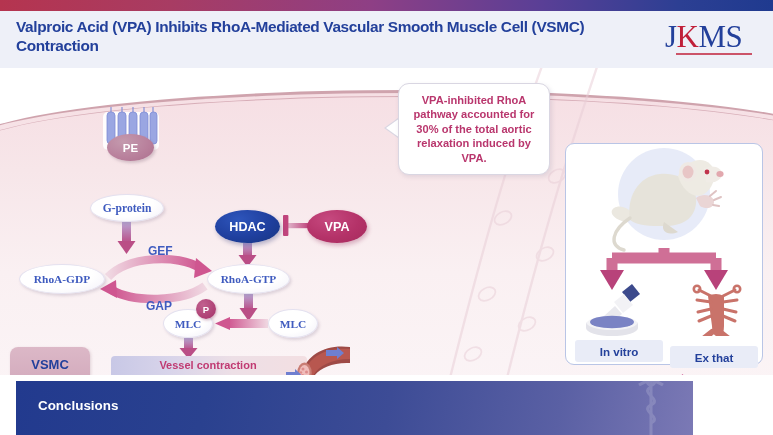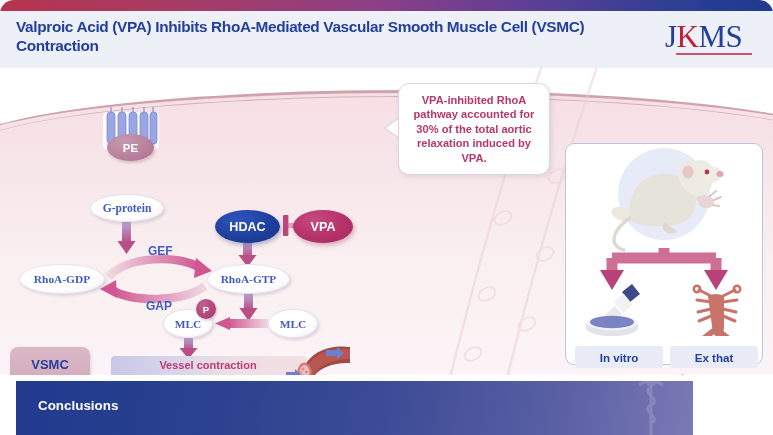--- a/index.html
+++ b/index.html
@@ -2,21 +2,21 @@
 <html><head>
 <meta charset="utf-8">
 <style>
   * { box-sizing: border-box; margin: 0; padding: 0; }
   html, body { width: 773px; height: 435px; overflow: hidden; }
   body {
     font-family: "Liberation Sans", sans-serif;
     background: #ffffff;
     position: relative;
   }
-  #page { position: relative; width: 773px; height: 435px; overflow: hidden; background:#fff;border-radius:14px; }
+  #page { position: relative; width: 773px; height: 435px; overflow: hidden; background:#fff; }
 
   
   .topbar {
     position: absolute; left: 0; top: 0; width: 773px; height: 11px;
     background: linear-gradient(90deg, #b5344f 0%, #a83c63 22%, #8e3f85 48%, #5a3f96 70%, #2c3f93 88%, #1f3a8f 100%);
   }
 
   
   .header {
     position: absolute; left: 0; top: 11px; width: 773px; height: 57px;
@@ -91,21 +91,21 @@
   .rhoagtp  { left: 207px; top: 196px; width: 83px; height: 30px; font-size: 11.4px; }
   .mlc1     { left: 163px; top: 241px; width: 50px; height: 29px; font-size: 11.4px; }
   .mlc2     { left: 268px; top: 241px; width: 50px; height: 29px; font-size: 11.4px; }
   .hdac {
     left: 215px; top: 142px; width: 65px; height: 33px;
     background: radial-gradient(ellipse at 36% 28%, #2e55bb 0%, #1f3f9e 55%, #18357f 100%);
     color: #ffffff; font-size: 12.6px;
     box-shadow: 1.5px 2.5px 4px rgba(30,40,110,.30);
   }
   .vpa {
-    left: 293px; top: 142px; width: 60px; height: 33px;
+    left: 307px; top: 142px; width: 60px; height: 33px;
     background: radial-gradient(ellipse at 36% 28%, #c6497f 0%, #b43268 55%, #a52a5c 100%);
     color: #ffffff; font-size: 12.6px;
     box-shadow: 1.5px 2.5px 4px rgba(140,30,80,.30);
   }
   .phos {
     left: 196px; top: 231px; width: 20px; height: 20px;
     background: radial-gradient(circle at 35% 30%, #c1618f 0%, #ad3f73 70%, #9e3266 100%);
     color: #fff; font-size: 9.5px;
     box-shadow: 1px 1.5px 2.5px rgba(130,50,90,.30);
   }
@@ -158,21 +158,21 @@
     position: absolute; left: 565px; top: 75px; width: 198px; height: 222px;
     background: #ffffff; border: 1.6px solid #b9c5e6; border-radius: 9px;
   }
   .mouse-art { position: absolute; left: 568px; top: 78px; width: 192px; height: 190px; }
   .chip {
     position: absolute; height: 22px; border-radius: 3px;
     background: #e9ecf7;
     display:flex; align-items:center; justify-content:center;
     color: #23409b; font-weight: bold; font-size: 11.6px;
   }
-  .chip-invitro { left: 575px; top: 278px; width: 88px; }
+  .chip-invitro { left: 575px; top: 272px; width: 88px; }
   .chip-exvivo  { left: 670px; top: 278px; width: 88px; }
 
   .findings { position: absolute; left: 572px; top: 305px; width: 200px; }
   .finding {
     display: flex; align-items: center;
     color: #1f1f2b; font-size: 10.6px; line-height: 16.5px; height: 16.5px;
     white-space: nowrap;
   }
   .finding .arr { margin-left: 4px; display:inline-block; width: 11px; height: 15px; }
 

